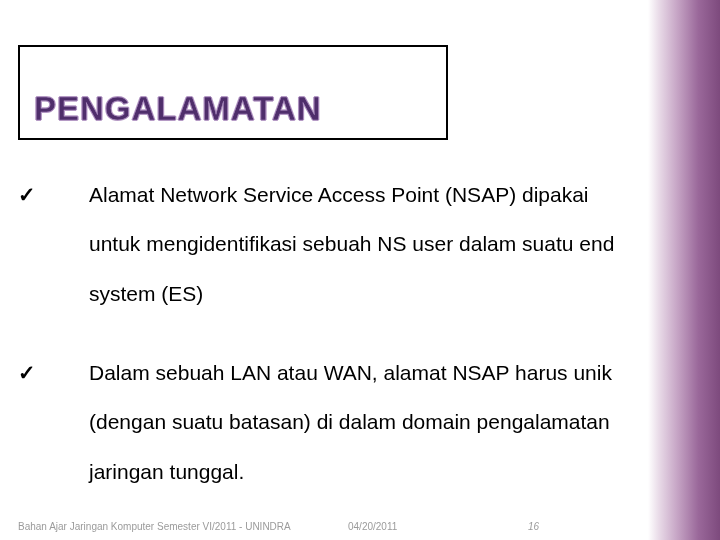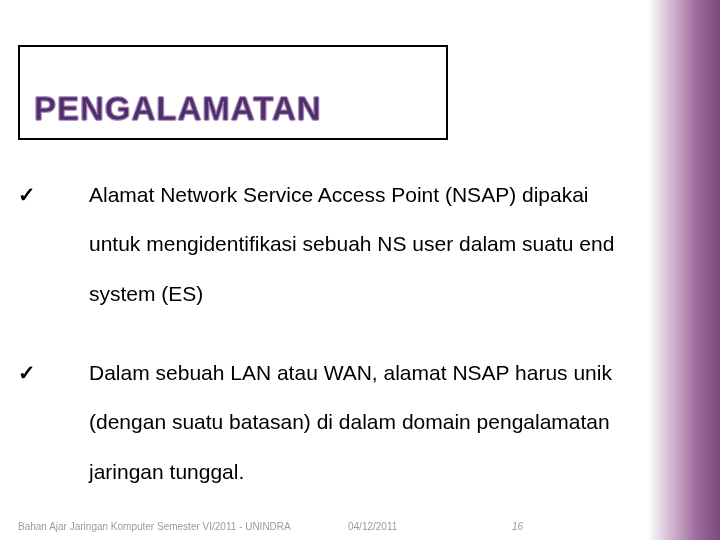--- a/index.html
+++ b/index.html
@@ -72,21 +72,21 @@
     width: 640px;
     display: flex;
     align-items: center;
     font-size: 10px;
     color: #9b9b9b;
     font-family: Arial, sans-serif;
     text-align: right;
   }
   .footer-left { flex: 0 0 auto; }
   .footer-date { position: absolute; left: 330px; }
-  .footer-num { position: absolute; left: 494px; font-style: italic; }
+  .footer-num { position: absolute; left: 510px; font-style: italic; }
 </style>
 </head>
 <body>
 
 <div class="slide">
   <div class="side-gradient"></div>
 
   <div class="title-box">
     <div class="title-text">PENGALAMATAN</div>
   </div>
@@ -97,16 +97,16 @@
       <span class="bullet-text">Alamat Network Service Access Point (NSAP) dipakai untuk mengidentifikasi sebuah NS user dalam suatu end system (ES)</span>
     </div>
     <div class="bullet">
       <span class="check">✓</span>
       <span class="bullet-text">Dalam sebuah LAN atau WAN, alamat NSAP harus unik (dengan suatu batasan) di dalam domain pengalamatan jaringan tunggal.</span>
     </div>
   </div>
 
   <div class="footer">
     <span class="footer-left">Bahan Ajar Jaringan Komputer Semester VI/2011 - UNINDRA</span>
-    <span class="footer-date">04/12/2011</span>
+    <span class="footer-date">04/20/2011</span>
     <span class="footer-num">16</span>
   </div>
 </div>
 
 </body></html>

